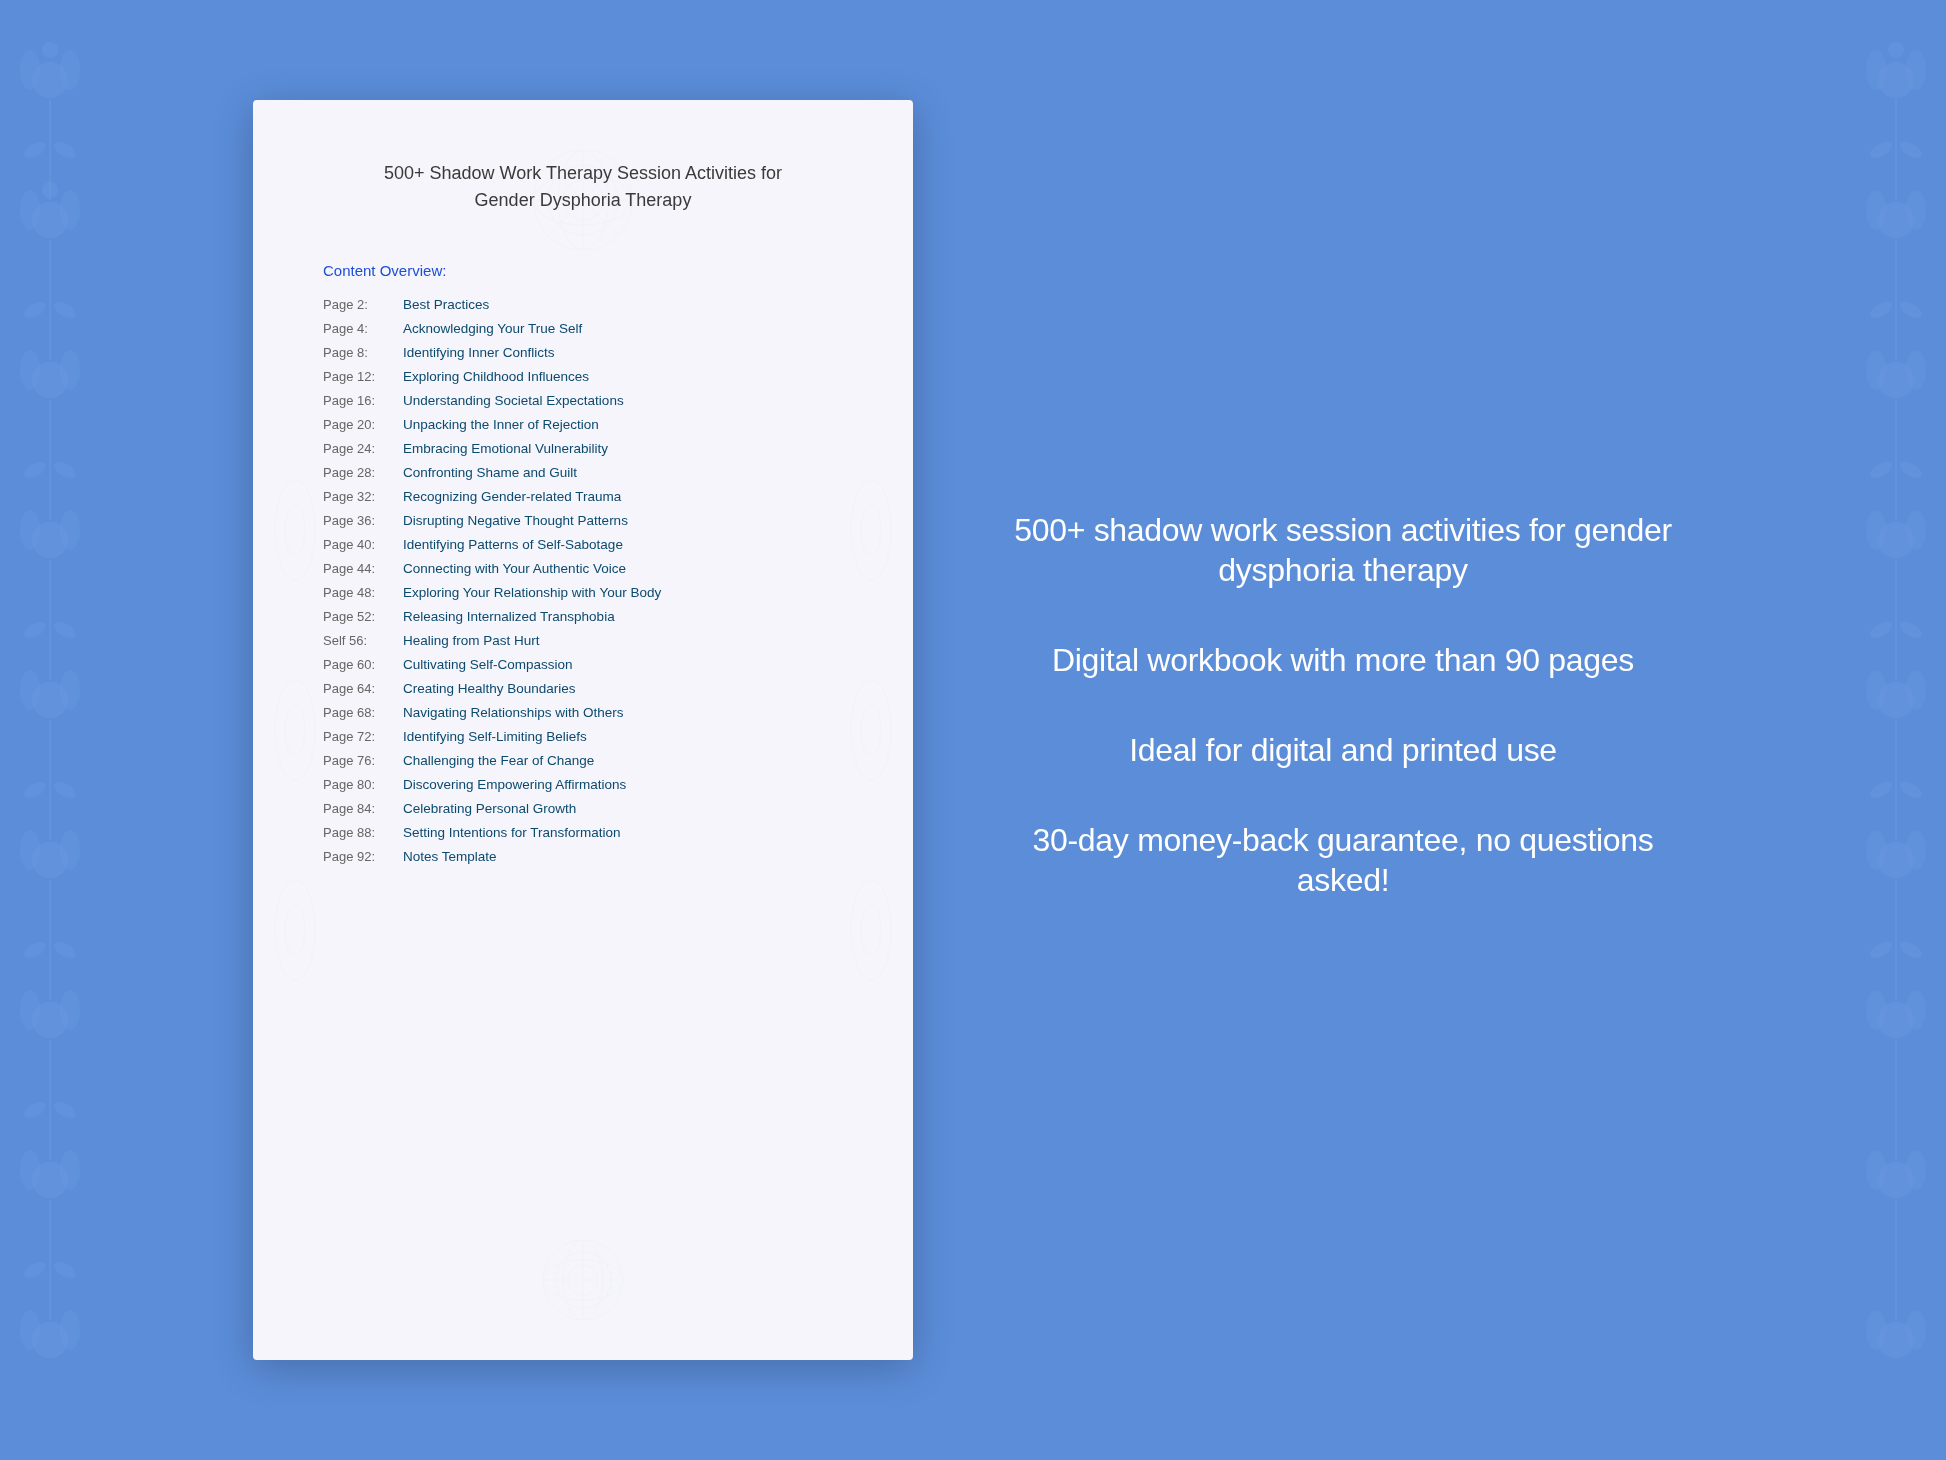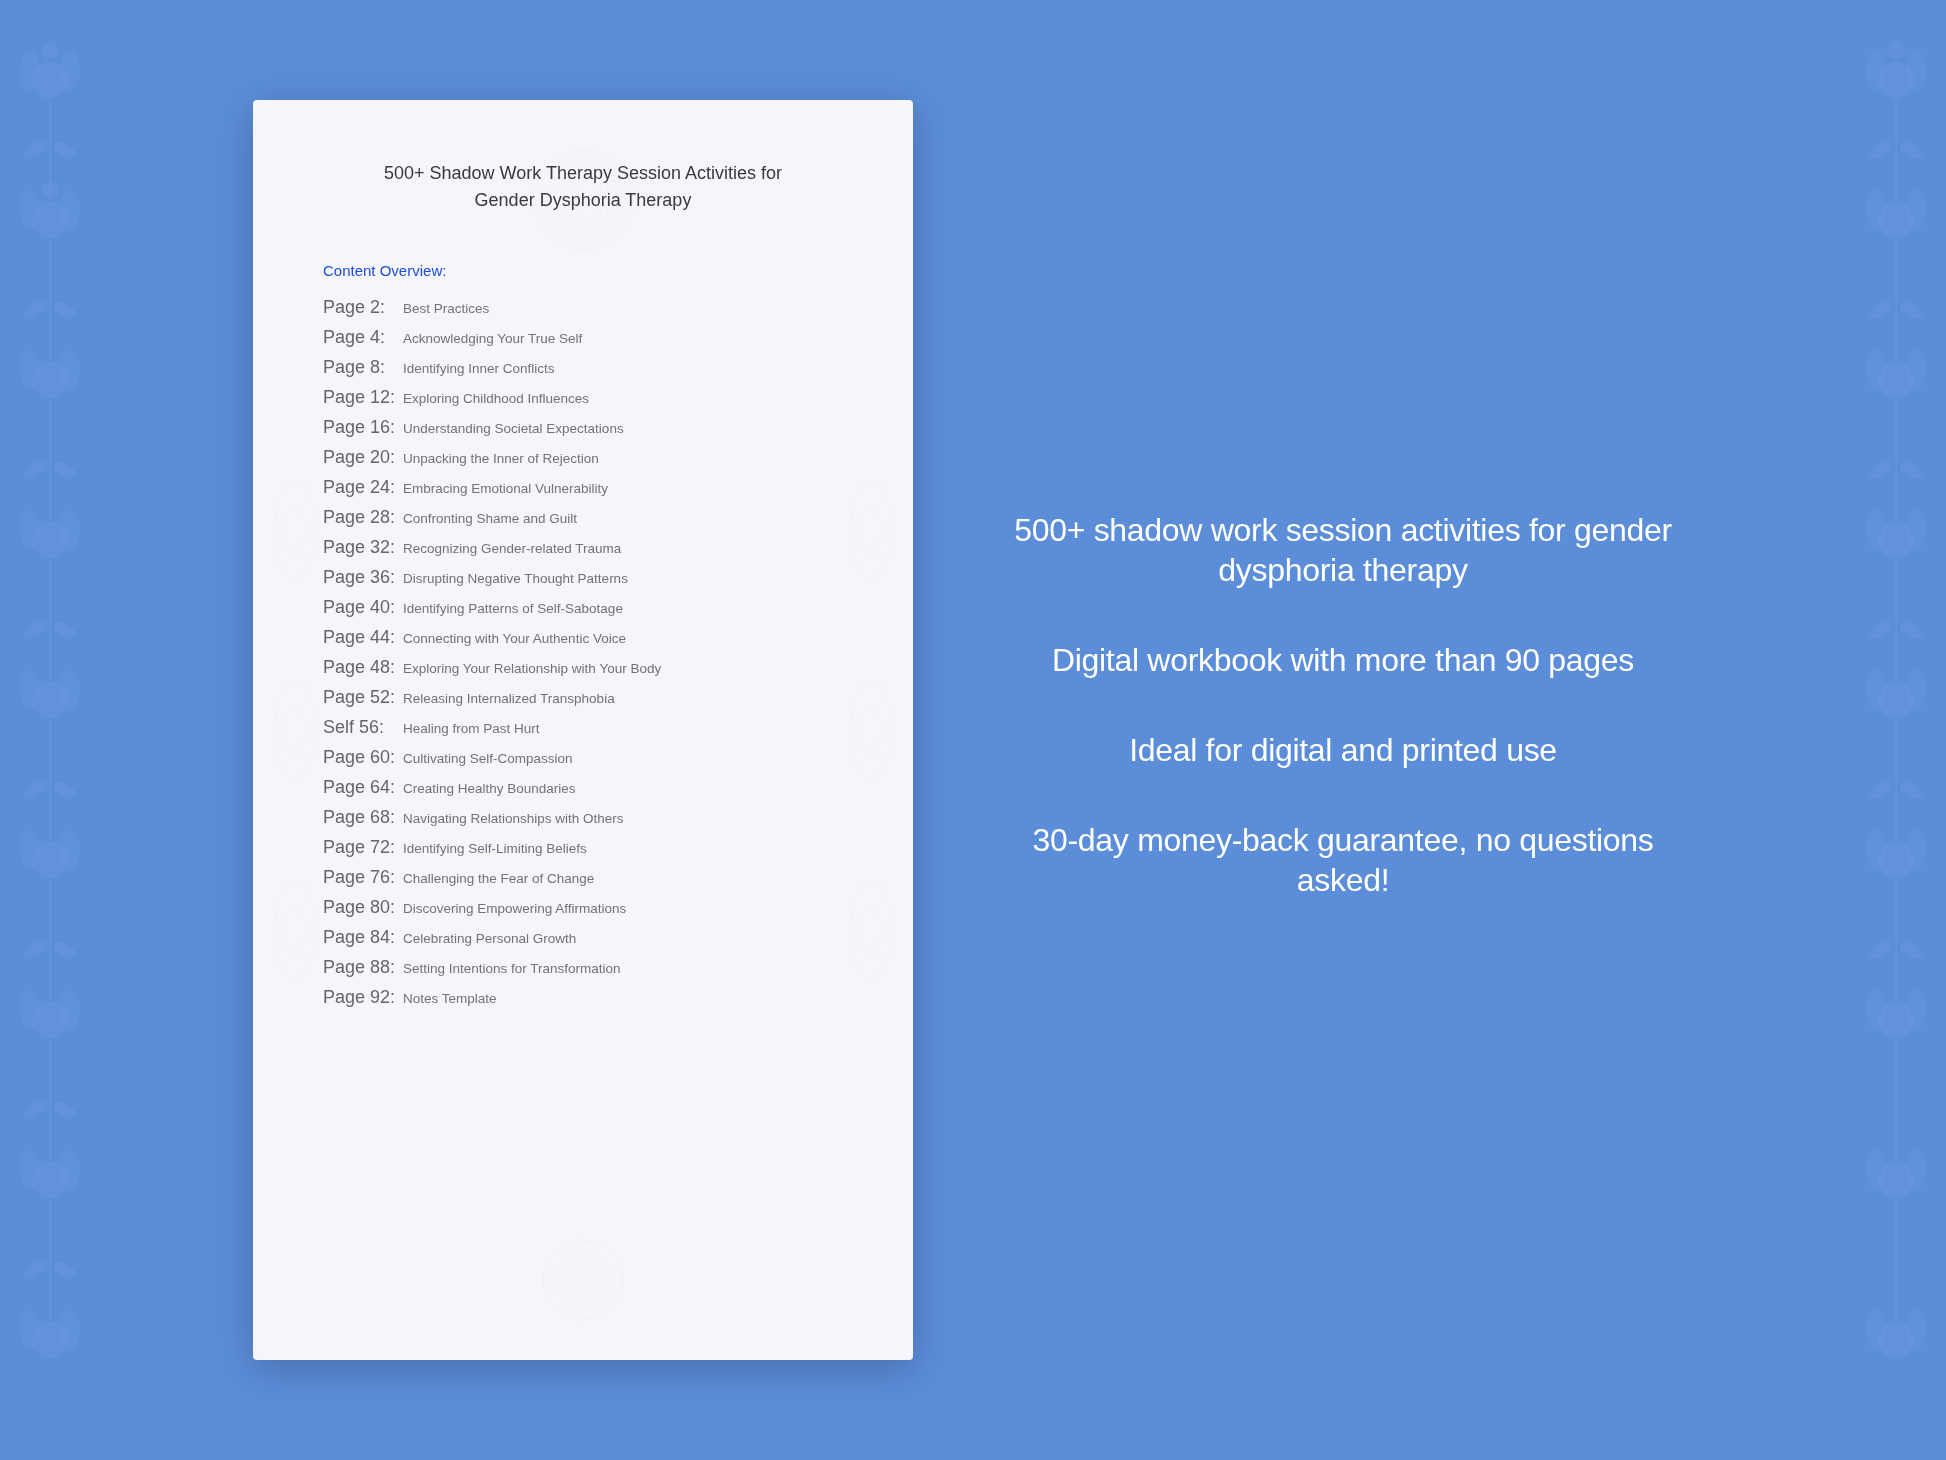--- a/index.html
+++ b/index.html
@@ -119,29 +119,29 @@
       list-style: none;
     }
 
     .toc-item {
       display: flex;
       align-items: baseline;
       margin-bottom: 9px;
     }
 
     .toc-page {
-      font-size: 18px;
+      font-size: 13px;
       color: #666;
       min-width: 80px;
       flex-shrink: 0;
     }
 
     .toc-title {
       font-size: 13.5px;
-      color: #737373;
+      color: #0c4a6e;
     }
 
     
     .promo-text {
       flex: 1;
       color: #ffffff;
       max-width: 700px;
     }
 
     .promo-item {

